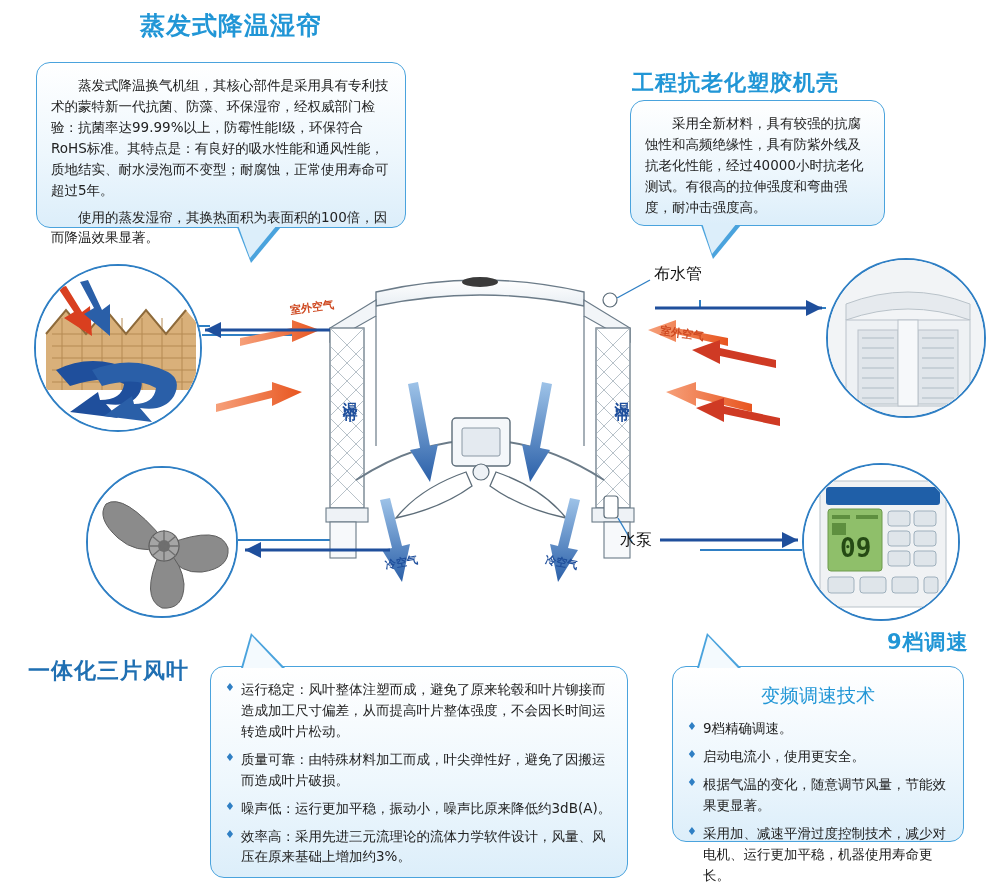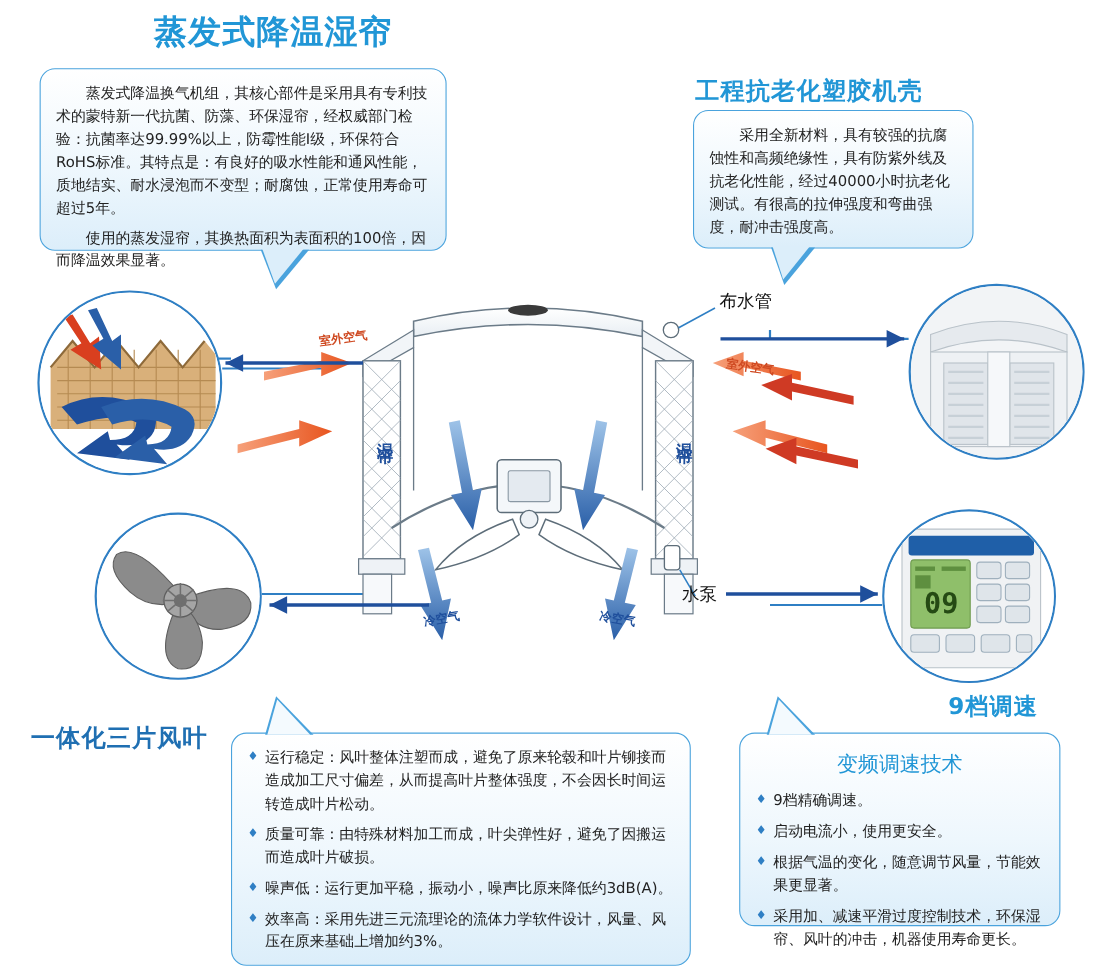--- a/index.html
+++ b/index.html
@@ -12,23 +12,23 @@
   }
   .abs{position:absolute;}
 
   
   .heading{
     color:#2196d6;
     font-weight:bold;
     letter-spacing:1px;
     white-space:nowrap;
   }
-  #h-cooling-pad{left:140px;top:9px;font-size:30px;}
+  #h-cooling-pad{left:140px;top:9px;font-size:25px;}
   #h-plastic-shell{left:632px;top:68px;font-size:22px;}
-  #h-9speed{left:862px;top:628px;font-size:21px;}
+  #h-9speed{left:887px;top:628px;font-size:21px;}
   #h-fanblade{left:28px;top:656px;font-size:22px;color:#1f6fb2;}
 
   
   .bubble{
     border:1px solid #4aa3dd;
     border-radius:14px;
     background:linear-gradient(180deg,#ffffff 0%,#eef7fd 55%,#dceefa 100%);
     box-sizing:border-box;
     padding:12px 14px;
     font-size:13.5px;
@@ -155,21 +155,21 @@
 </div>
 
 <div class="abs bubble" id="b-vfd">
   <div class="tail-out"></div>
   <div class="tail-in"></div>
   <div class="vfd-title">变频调速技术</div>
   <ul>
     <li>9档精确调速。</li>
     <li>启动电流小，使用更安全。</li>
     <li>根据气温的变化，随意调节风量，节能效果更显著。</li>
-    <li>采用加、减速平滑过度控制技术，环保湿帘、风叶的冲击，机器使用寿命更长。</li>
+    <li>采用加、减速平滑过度控制技术，减少对电机、运行更加平稳，机器使用寿命更长。</li>
   </ul>
 </div>
 
 <svg class="abs" style="left:0;top:240px;" width="1000" height="420">
 
   <path d="M202 95 L300 95" stroke="#2f7fc4" stroke-width="2" fill="none"></path>
 
   <path d="M826 68 L700 68 L700 60" stroke="#2f7fc4" stroke-width="2" fill="none"></path>
 
   <path d="M802 310 L700 310" stroke="#2f7fc4" stroke-width="2" fill="none"></path>

